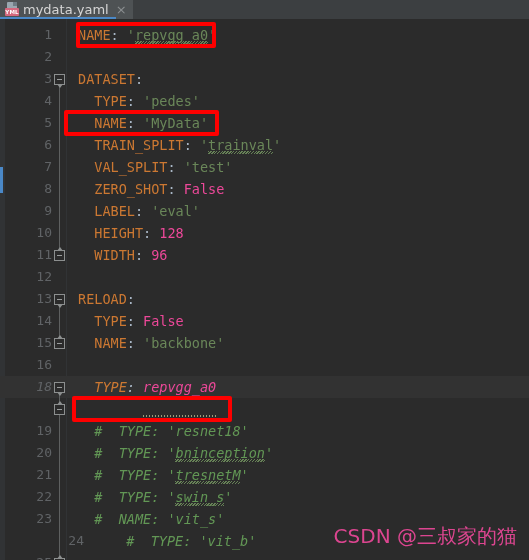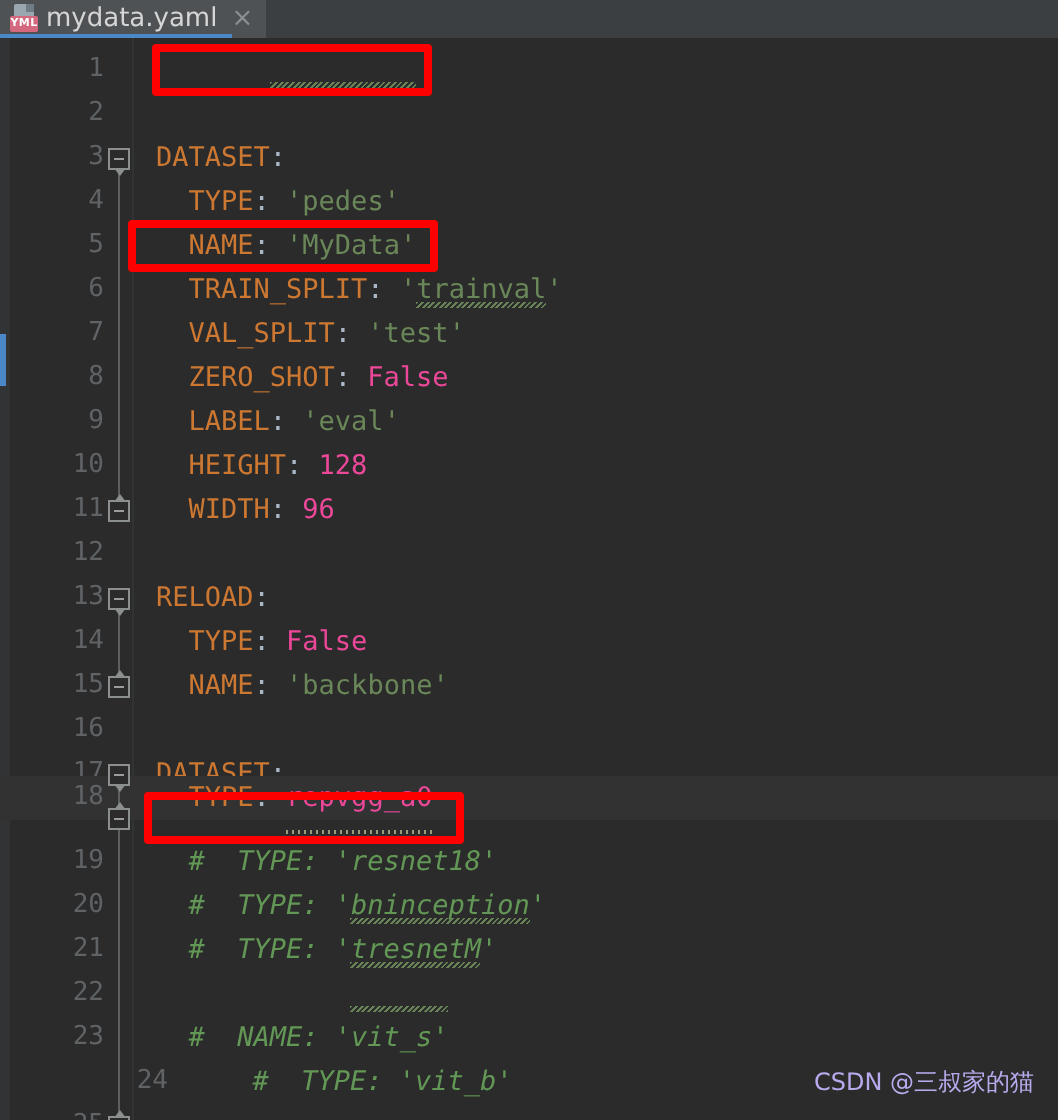--- a/index.html
+++ b/index.html
@@ -228,23 +228,23 @@
     box-sizing: border-box;
     border-radius: 2px;
     pointer-events: none;
   }
 
   
   #watermark {
     position: absolute;
     right: 12px;
     bottom: 10px;
-    color: #c4b5fd;
+    color: #ec4899;
     font-family: "DejaVu Sans", sans-serif;
-    font-size: 12px;
+    font-size: 20px;
     opacity: 0.92;
     white-space: nowrap;
   }
 </style>
 </head>
 <body>
 
 <div id="app">
 
   <div id="tabbar">
@@ -261,20 +261,21 @@
   </div>
 
   <div id="editor">
     <div id="changebar-strip"></div>
     <div id="changebar-mark" style="top:148px;height:26px;"></div>
     <div id="gutter-sep"></div>
 
     <div id="lines">
         <div class="line" style="top: 5px;">
           <span class="lnum">1</span>
+          <span class="code"><span class="k">NAME</span><span class="p">:</span><span class="s"> 'repvgg_a0'</span></span>
         </div>
         <span class="squig" style="left: 134.84px; width: 73.08px; top: 22px;"></span>
         <div class="line" style="top: 27px;">
           <span class="lnum">2</span>
           <span class="code"></span>
         </div>
         <div class="line" style="top: 49px;">
           <span class="lnum">3</span>
           <span class="code"><span class="k">DATASET</span><span class="p">:</span></span>
         </div>
@@ -328,41 +329,42 @@
           <span class="code"><span class="k">  NAME</span><span class="p">:</span><span class="s"> 'backbone'</span></span>
         </div>
         <div class="line" style="top: 335px;">
           <span class="lnum">16</span>
           <span class="code"></span>
         </div>
         <div class="line" style="top: 357px;">
           <span class="lnum">17</span>
           <span class="code"><span class="k">DATASET</span><span class="p">:</span></span>
         </div>
-        <div class="line current" style="top: 369px;">
+        <div class="line current" style="top: 357px; font-style: italic;">
           <span class="lnum">18</span>
           <span class="code"><span class="k">  TYPE</span><span class="p">:</span><span class="n"> repvgg_a0</span></span>
         </div>
         <span class="dotted" style="left: 142.96px; width: 73.08px; top: 396px;"></span>
         <div class="line" style="top: 401px;">
           <span class="lnum">19</span>
           <span class="code"><span class="c">  #  TYPE: 'resnet18'</span></span>
         </div>
         <div class="line" style="top: 423px;">
           <span class="lnum">20</span>
           <span class="code"><span class="c">  #  TYPE: 'bninception'</span></span>
         </div>
         <span class="squig" style="left: 175.44px; width: 89.32px; top: 440px;"></span>
         <div class="line" style="top: 445px;">
           <span class="lnum">21</span>
           <span class="code"><span class="c">  #  TYPE: 'tresnetM'</span></span>
         </div>
         <span class="squig" style="left: 175.44px; width: 64.96px; top: 462px;"></span>
         <div class="line" style="top: 467px;">
           <span class="lnum">22</span>
+          <span class="code"><span class="c">  #  TYPE: 'swin_s'</span></span>
         </div>
         <span class="squig" style="left: 175.44px; width: 48.72px; top: 484px;"></span>
         <div class="line" style="top: 489px;">
           <span class="lnum">23</span>
           <span class="code"><span class="c">  #  NAME: 'vit_s'</span></span>
         </div>
         <div class="line" style="top: 511px; margin-left: 32px;">
           <span class="lnum">24</span>
           <span class="code"><span class="c">  #  TYPE: 'vit_b'</span></span>
         </div>

